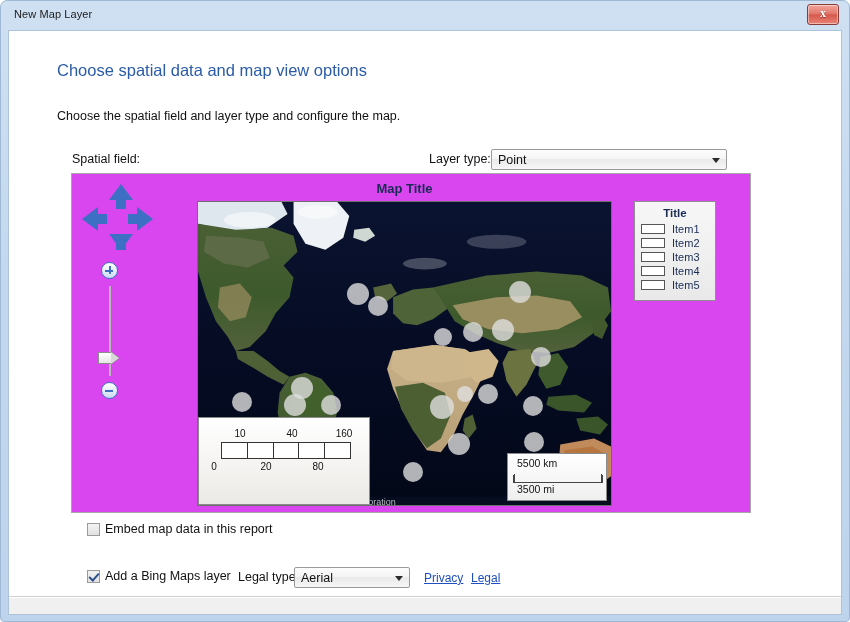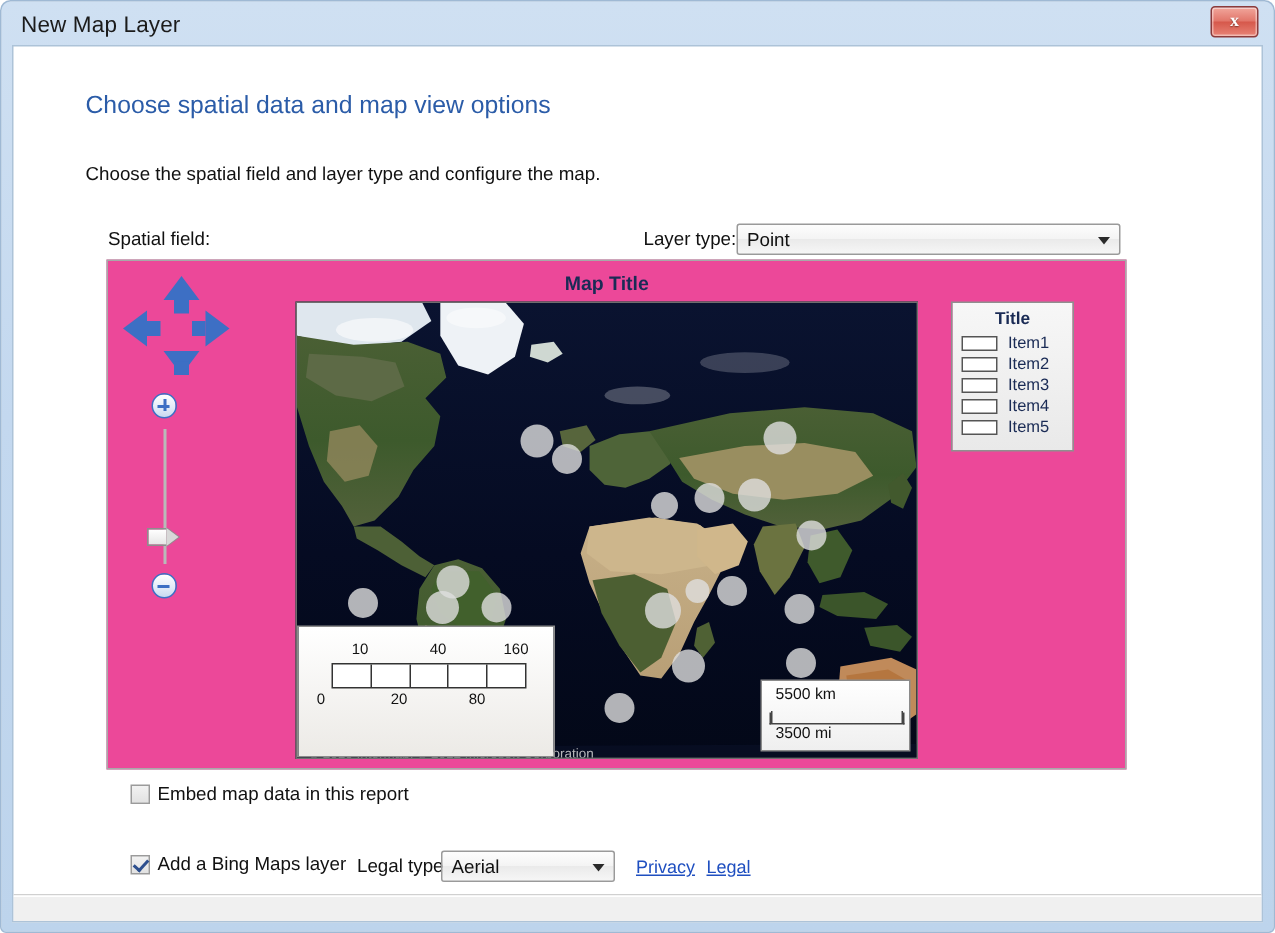--- a/index.html
+++ b/index.html
@@ -29,21 +29,21 @@
   }
 
   .titlebar {
     height: 29px;
     position: relative;
   }
   .title-text {
     position: absolute;
     left: 6px;
     top: 7px;
-    font-size: 15px;
+    font-size: 11px;
     color: #1b1b1b;
     letter-spacing: 0.1px;
     white-space: nowrap;
   }
   .close-btn {
     position: absolute;
     right: 3px;
     top: 3px;
     width: 30px;
     height: 19px;
@@ -121,32 +121,32 @@
     top: 8px;
     width: 0; height: 0;
     border-left: 4px solid transparent;
     border-right: 4px solid transparent;
     border-top: 5px solid #2a2a2a;
   }
 
   #spatial-field-label { left: 63px; top: 121px; }
   #spatial-field-combo { left: 140px; top: 118px; width: 248px; }
   #layer-type-label    { left: 420px; top: 121px; }
-  #layer-type-combo    { left: 482px; top: 118px; width: 256px; }
+  #layer-type-combo    { left: 482px; top: 118px; width: 236px; }
 
   
   .map-panel {
     position: absolute;
     left: 62px;
     top: 142px;
     width: 680px;
     height: 340px;
     box-sizing: border-box;
     border: 1px solid #a8a8a8;
-    background: #ec4899;
+    background: #d946ef;
   }
 
   .map-title {
     position: absolute;
     left: 125px;
     top: 7px;
     width: 415px;
     text-align: center;
     font-size: 13px;
     font-weight: bold;

